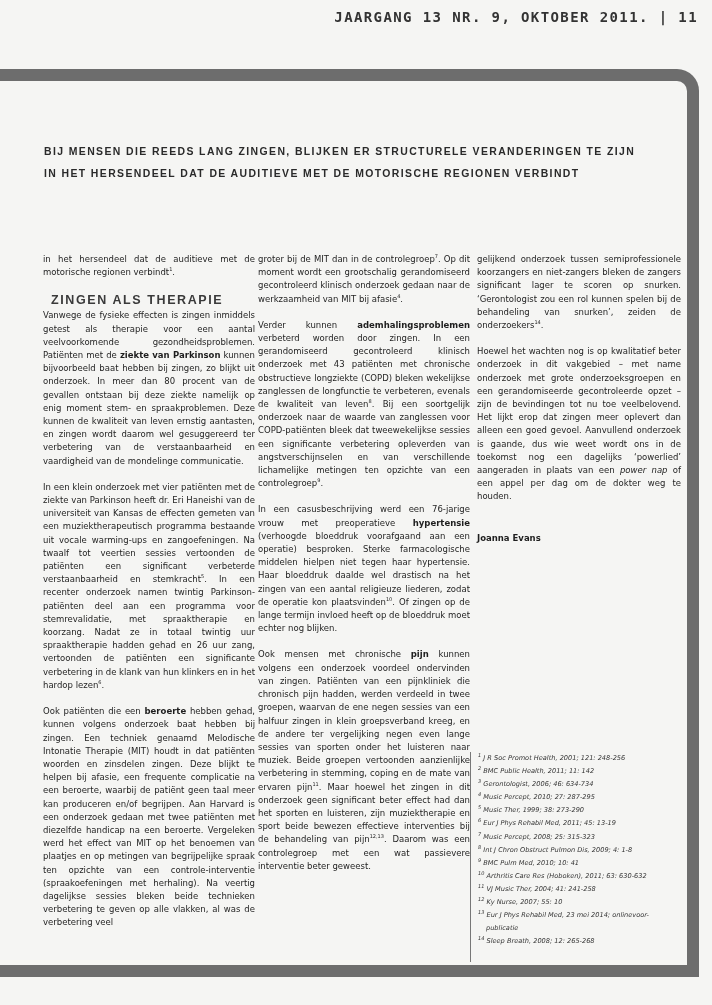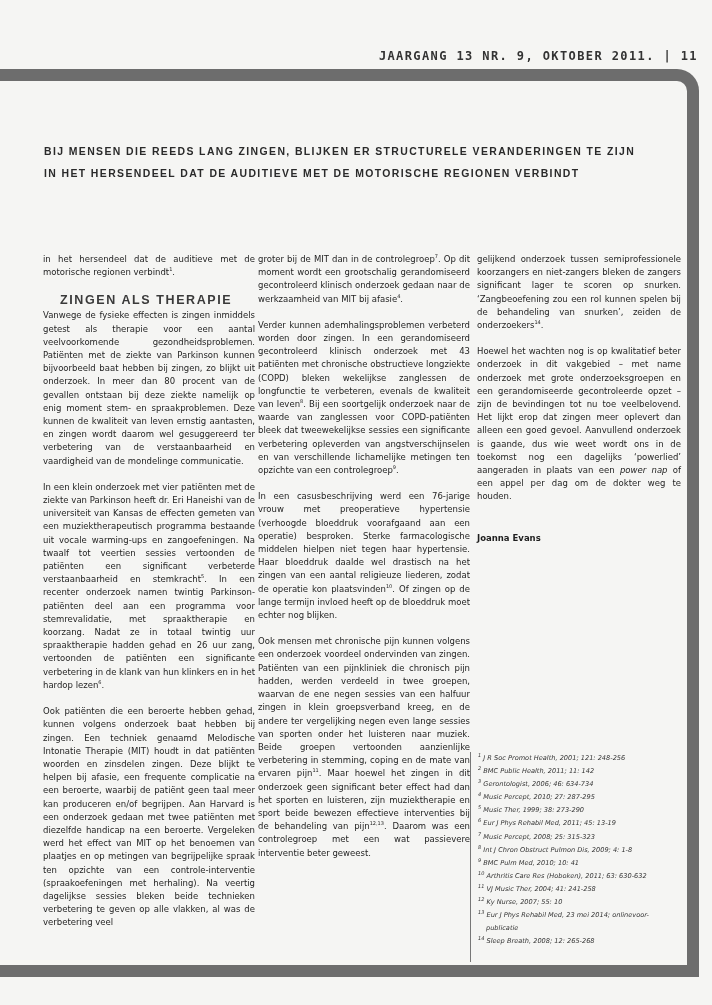--- a/index.html
+++ b/index.html
@@ -5,21 +5,21 @@
     html, body { margin: 0; padding: 0; }
     body {
       width: 712px; height: 1005px; position: relative; overflow: hidden;
       background: #f5f5f3;
       font-family: "DejaVu Sans", sans-serif;
       color: #1e1e1e;
     }
     .running-head {
       position: absolute; top: 9px; right: 14px;
       font-family: "DejaVu Sans Mono", monospace;
-      font-size: 12px; font-weight: bold; letter-spacing: 1.4px; color: #333; margin-top: 40px;
+      font-size: 14px; font-weight: bold; letter-spacing: 1.4px; color: #333;
     }
     .frame {
       position: absolute; left: -14px; top: 69px; width: 713px; height: 908px;
       border: 12px solid #6d6d6d; border-left: none;
       border-radius: 0 22px 0 0;
       box-sizing: border-box;
     }
     .pullquote {
       position: absolute; left: 44px; top: 140px; width: 640px;
       font-family: "Liberation Sans", sans-serif; font-weight: bold;
@@ -30,23 +30,23 @@
       position: absolute; top: 253px; width: 212px;
       font-size: 8.5px; line-height: 13.2px; text-align: justify;
     }
     .col p { margin: 0 0 13px 0; }
     .col1 { left: 43px; }
     .col2 { left: 258px; }
     .col3 { left: 477px; width: 204px; }
     .subhead {
       font-family: "Liberation Sans", sans-serif; font-weight: bold;
       font-size: 12.5px; letter-spacing: 1.6px; color: #3a3a3a;
-      margin: 4px 0 1px 17px; line-height: 16px;
+      margin: 4px 0 1px 8px; line-height: 16px;
     }
-    b { font-weight: normal; }
+    b { font-weight: bold; }
     .byline { font-weight: bold; font-size: 8.5px; margin-top: 28px; }
     .refs {
       position: absolute; left: 470px; top: 752px; width: 214px; height: 210px;
       border-left: 1px solid #777; padding-left: 7px;
       font-size: 6.6px; line-height: 13.1px; font-style: italic; color: #333;
     }
     .refs div { white-space: nowrap; }
     .refs .cont { padding-left: 8px; }
     sup { font-size: 5px; vertical-align: super; line-height: 0; }
   </style>
@@ -74,21 +74,21 @@
 </div>
 
 <div class="col col2">
   <p><span>groter bij de MIT dan in de controlegroep</span><sup>7</sup><span>. Op dit moment wordt een grootschalig gerandomiseerd gecontroleerd klinisch onderzoek gedaan naar de werkzaamheid van MIT bij afasie</span><sup>4</sup><span>.</span></p>
   <p><span>Verder kunnen </span><b>ademhalingsproblemen</b><span> verbeterd worden door zingen. In een gerandomiseerd gecontroleerd klinisch onderzoek met 43 patiënten met chronische obstructieve longziekte (COPD) bleken wekelijkse zanglessen de longfunctie te verbeteren, evenals de kwaliteit van leven</span><sup>8</sup><span>. Bij een soortgelijk onderzoek naar de waarde van zanglessen voor COPD-patiënten bleek dat tweewekelijkse sessies een significante verbetering opleverden van angstverschijnselen en van verschillende lichamelijke metingen ten opzichte van een controlegroep</span><sup>9</sup><span>.</span></p>
   <p><span>In een casusbeschrijving werd een 76-jarige vrouw met preoperatieve </span><b>hypertensie</b><span> (verhoogde bloeddruk voorafgaand aan een operatie) besproken. Sterke farmacologische middelen hielpen niet tegen haar hypertensie. Haar bloeddruk daalde wel drastisch na het zingen van een aantal religieuze liederen, zodat de operatie kon plaatsvinden</span><sup>10</sup><span>. Of zingen op de lange termijn invloed heeft op de bloeddruk moet echter nog blijken.</span></p>
   <p><span>Ook mensen met chronische </span><b>pijn</b><span> kunnen volgens een onderzoek voordeel ondervinden van zingen. Patiënten van een pijnkliniek die chronisch pijn hadden, werden verdeeld in twee groepen, waarvan de ene negen sessies van een halfuur zingen in klein groepsverband kreeg, en de andere ter vergelijking negen even lange sessies van sporten onder het luisteren naar muziek. Beide groepen vertoonden aanzienlijke verbetering in stemming, coping en de mate van ervaren pijn</span><sup>11</sup><span>. Maar hoewel het zingen in dit onderzoek geen significant beter effect had dan het sporten en luisteren, zijn muziektherapie en sport beide bewezen effectieve interventies bij de behandeling van pijn</span><sup>12,13</sup><span>. Daarom was een controlegroep met een wat passievere interventie beter geweest.</span></p>
 </div>
 
 <div class="col col3">
-  <p><span>gelijkend onderzoek tussen semiprofessionele koorzangers en niet-zangers bleken de zangers significant lager te scoren op snurken. ‘Zangbeoefening zou een rol kunnen spelen bij de behandeling van snurken’, zeiden de onderzoekers</span><sup>14</sup><span>.</span></p>
+  <p><span>gelijkend onderzoek tussen semiprofessionele koorzangers en niet-zangers bleken de zangers significant lager te scoren op snurken. ‘Gerontologist zou een rol kunnen spelen bij de behandeling van snurken’, zeiden de onderzoekers</span><sup>14</sup><span>.</span></p>
   <p><span>Hoewel het wachten nog is op kwalitatief beter onderzoek in dit vakgebied – met name onderzoek met grote onderzoeksgroepen en een gerandomiseerde gecontroleerde opzet – zijn de bevindingen tot nu toe veelbelovend. Het lijkt erop dat zingen meer oplevert dan alleen een goed gevoel. Aanvullend onderzoek is gaande, dus wie weet wordt ons in de toekomst nog een dagelijks ‘powerlied’ aangeraden in plaats van een </span><i>power nap</i><span> of een appel per dag om de dokter weg te houden.</span></p>
   <div class="byline">Joanna Evans</div>
 </div>
 
 <div class="refs">
   <div><sup>1</sup> <span>J R Soc Promot Health, 2001; 121: 248-256</span></div>
   <div><sup>2</sup> <span>BMC Public Health, 2011; 11: 142</span></div>
   <div><sup>3</sup> <span>Gerontologist, 2006; 46: 634-734</span></div>
   <div><sup>4</sup> <span>Music Percept, 2010; 27: 287-295</span></div>
   <div><sup>5</sup> <span>Music Ther, 1999; 38: 273-290</span></div>

